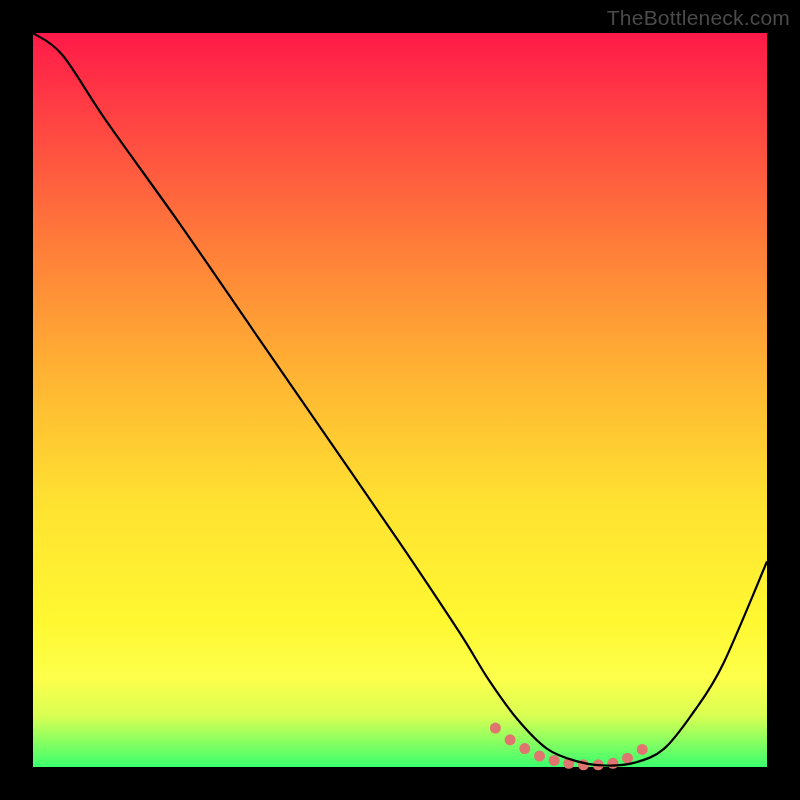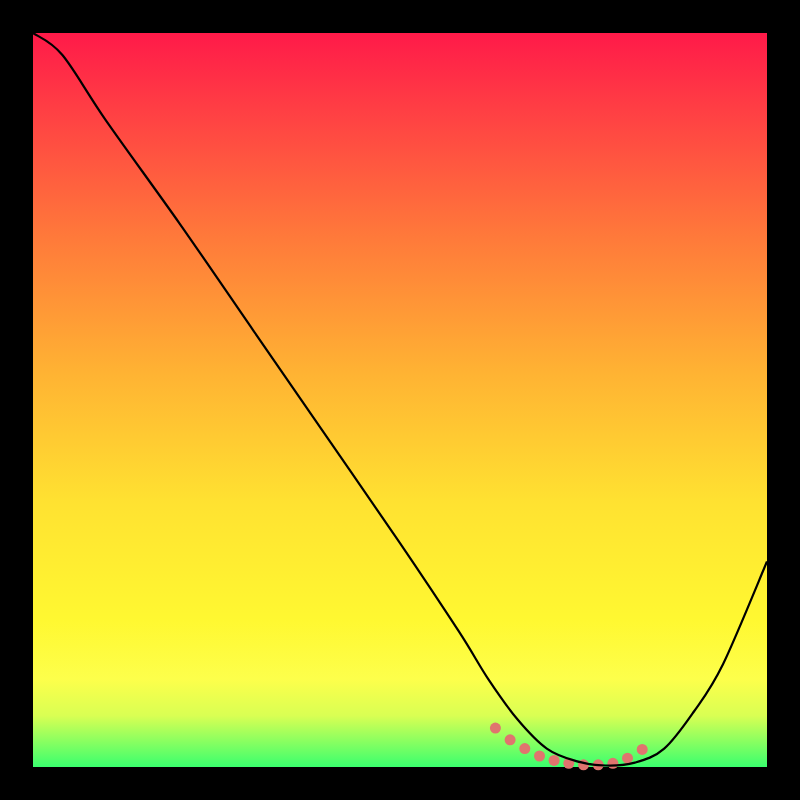--- a/index.html
+++ b/index.html
@@ -51,20 +51,21 @@
     top: 0;
     width: 734px;
     height: 734px;
     overflow: visible;
   }
 </style>
 </head>
 <body>
 
 <div class="frame">
+  <div class="watermark">TheBottleneck.com</div>
   <div class="plot">
     <svg class="curve" viewBox="0 0 734 734">
       <g id="marker-group">
           <circle cx="462.4" cy="695.1" r="5.5" fill="#e0746e"></circle>
           <circle cx="477.1" cy="706.8" r="5.5" fill="#e0746e"></circle>
           <circle cx="491.8" cy="715.6" r="5.5" fill="#e0746e"></circle>
           <circle cx="506.5" cy="723.0" r="5.5" fill="#e0746e"></circle>
           <circle cx="521.1" cy="727.4" r="5.5" fill="#e0746e"></circle>
           <circle cx="535.8" cy="730.3" r="5.5" fill="#e0746e"></circle>
           <circle cx="550.5" cy="731.8" r="5.5" fill="#e0746e"></circle>

